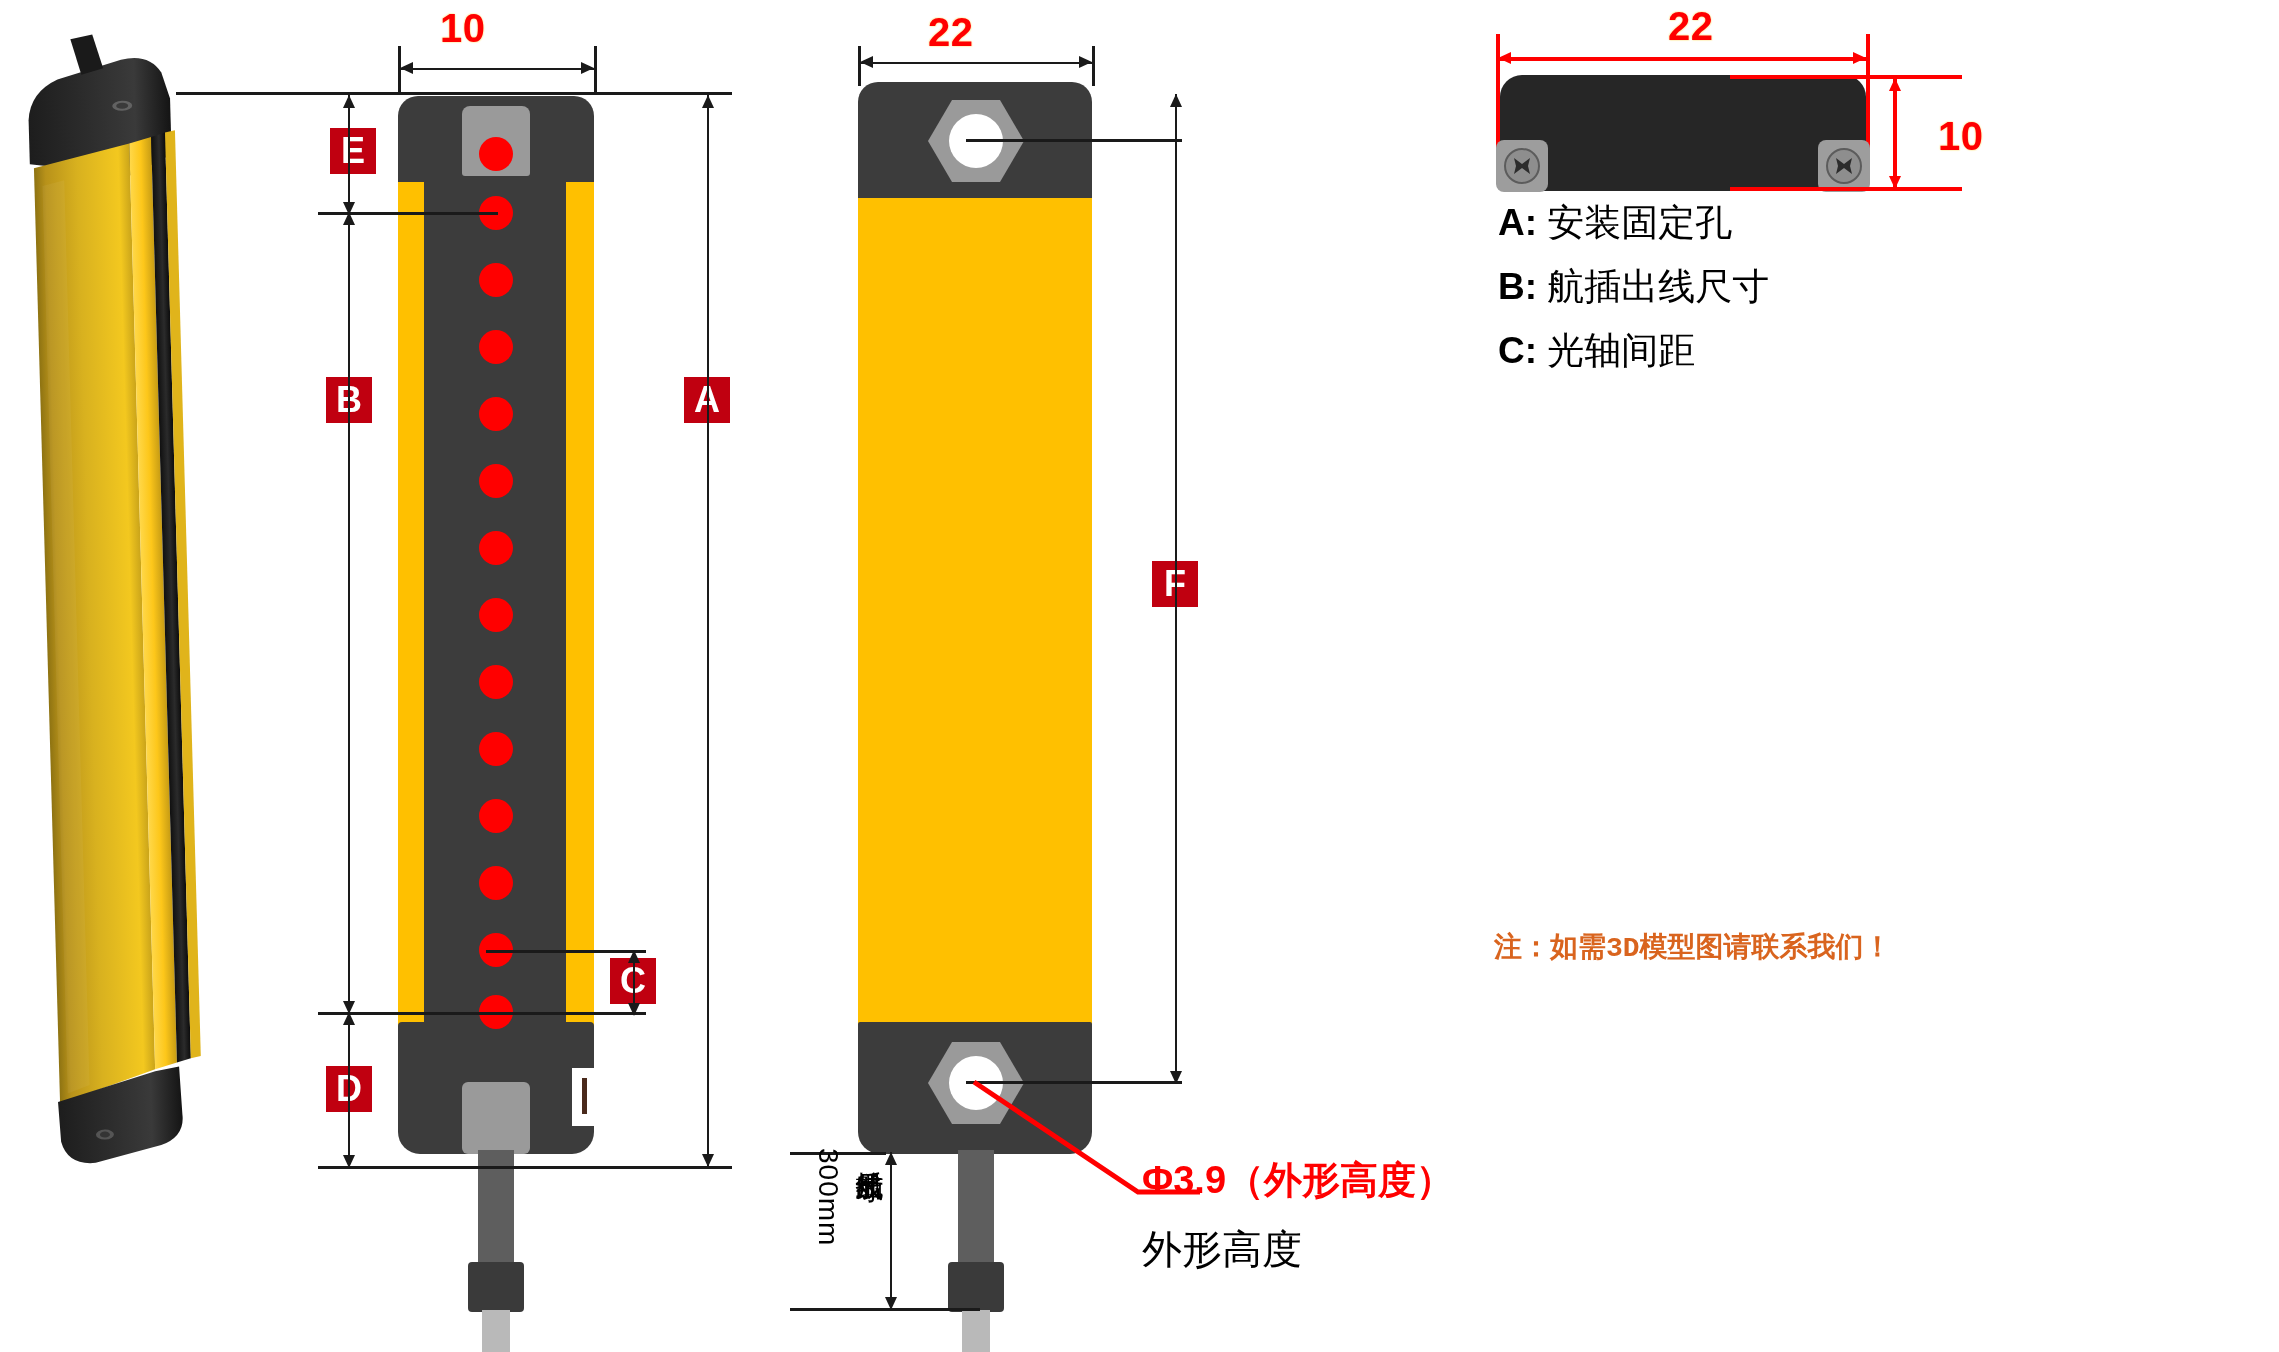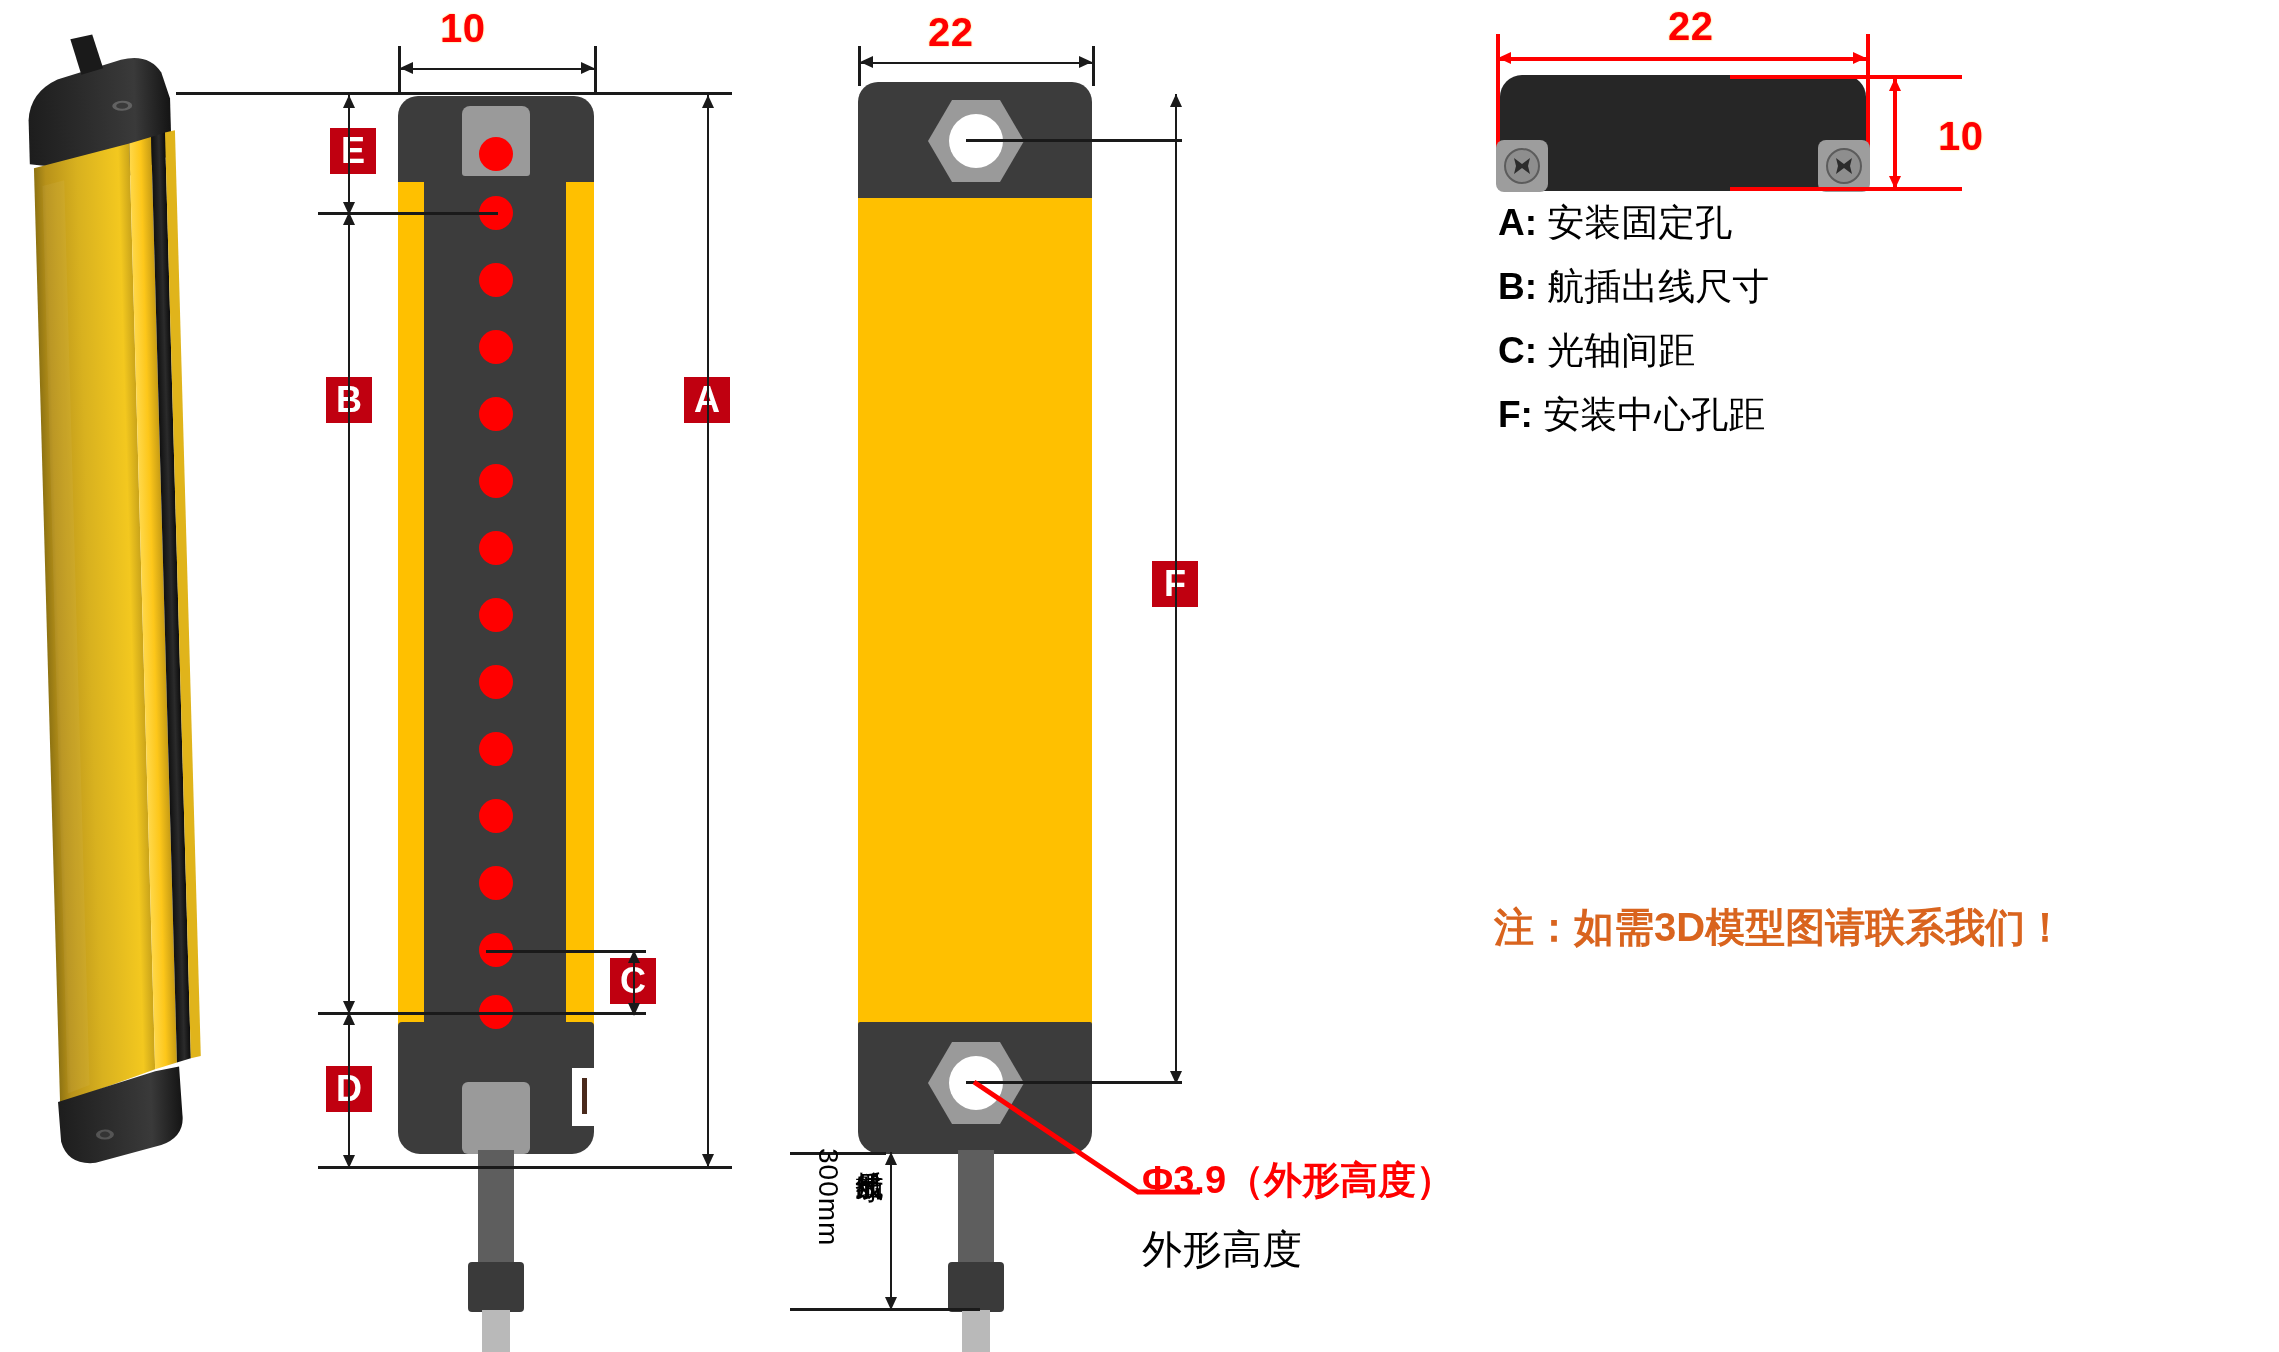--- a/index.html
+++ b/index.html
@@ -64,23 +64,23 @@
   .screwpad{position:absolute;background:#9d9d9d;border-radius:8px;}
 
   
   .legend{position:absolute;left:1498px;top:204px;width:640px;}
   .legend-row{
     font-size:37px;line-height:1;color:#000000;margin-bottom:27px;
     white-space:nowrap;font-family:"Liberation Sans","DejaVu Sans",sans-serif;
   }
   .legend-row .key{font-weight:bold;}
   .note{
-    position:absolute;left:1494px;top:900px;
-    font-size:40px;font-weight:bold;color:#d9641e;white-space:nowrap;
-    font-family:Liberation Sans, sans-serif;
+    position:absolute;left:1494px;top:928px;
+    font-size:28px;font-weight:bold;color:#d9641e;white-space:nowrap;
+    font-family:Liberation Mono, monospace;
   }
 
   
   .phi{
     position:absolute;left:1142px;top:1155px;
     font-size:38px;font-weight:bold;color:#ff0000;white-space:nowrap;
     font-family:"Liberation Sans","DejaVu Sans",sans-serif;
   }
   .holelabel{
     position:absolute;left:1142px;top:1222px;
@@ -305,19 +305,15 @@
     <span>安装固定孔</span>
   </div>
   <div class="legend-row">
     <span class="key">B:</span>
     <span>航插出线尺寸</span>
   </div>
   <div class="legend-row">
     <span class="key">C:</span>
     <span>光轴间距</span>
   </div>
-  <div class="legend-row">
-    <span class="key">F:</span>
-    <span>安装中心孔距</span>
-  </div>
 </div>
 
 <div class="note">注：如需3D模型图请联系我们！</div>
 
 </body></html>

